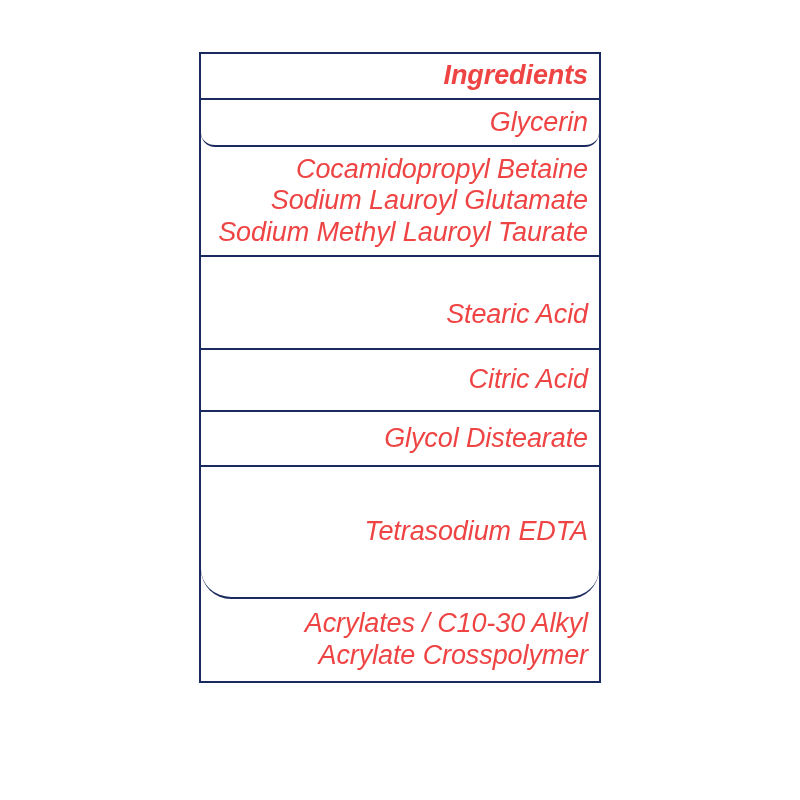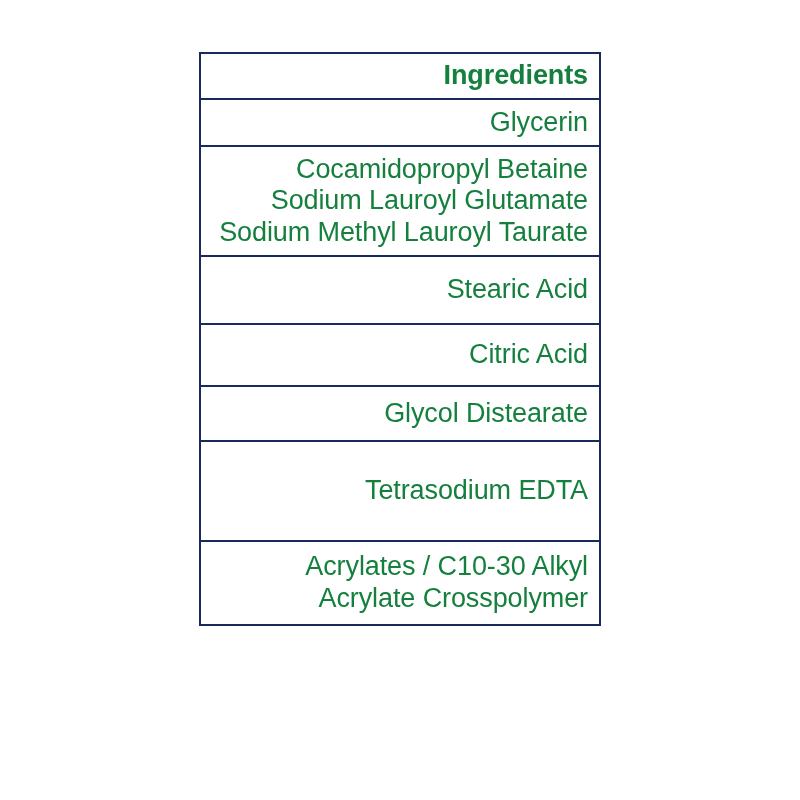--- a/index.html
+++ b/index.html
@@ -45,40 +45,41 @@
     justify-content: flex-end;
   }
   .ing-row:last-child {
     border-bottom: none;
   }
 
   .ing-text {
     display: block;
     white-space: pre-line;
     line-height: 1.17;
-    color: #15803d;
+    color: #ef4444;
     font-size: 27px;
     font-weight: 400;
     letter-spacing: -0.1px;
+    font-style: italic;
   }
 
   .header-row .ing-text {
     font-weight: 700;
     font-size: 27px;
   }
 
   
   .h-header  { height: 46px; }
   .h-water   { height: 45px; }
-  .h-glycerin{ height: 47px; }
+  .h-glycerin{ height: 47px; border-radius: 14px; }
   .h-surf    { height: 110px; }
-  .h-stearic { height: 68px; }
+  .h-stearic { height: 68px; margin-top: 25px; }
   .h-citric  { height: 62px; }
   .h-glycol  { height: 55px; padding-left: 11px; }
-  .h-edta    { height: 100px; }
+  .h-edta    { height: 132px; border-radius: 30px; }
   .h-capryl  { height: 77px; }
   .h-acryl   { height: 82px; }
 </style>
 </head>
 <body>
 
 <div class="canvas">
 
   <div class="ingredients-table">
 

